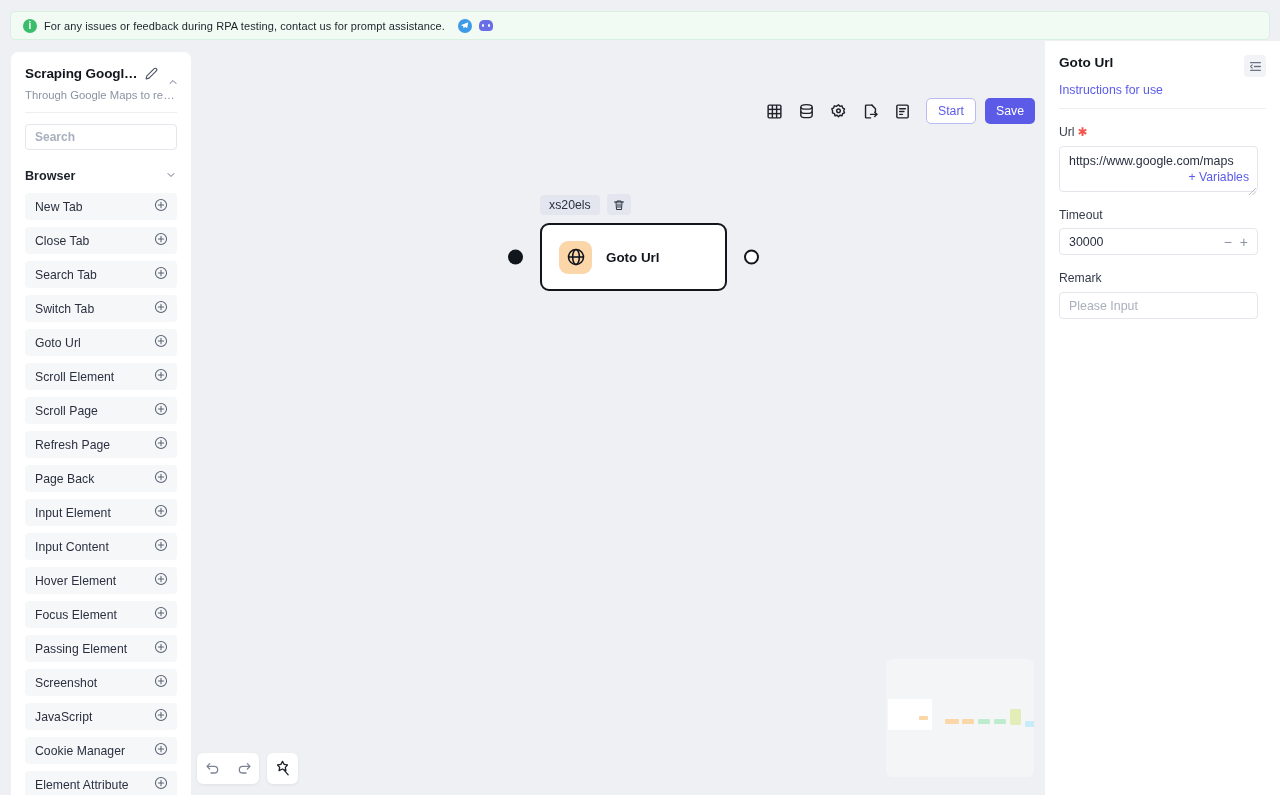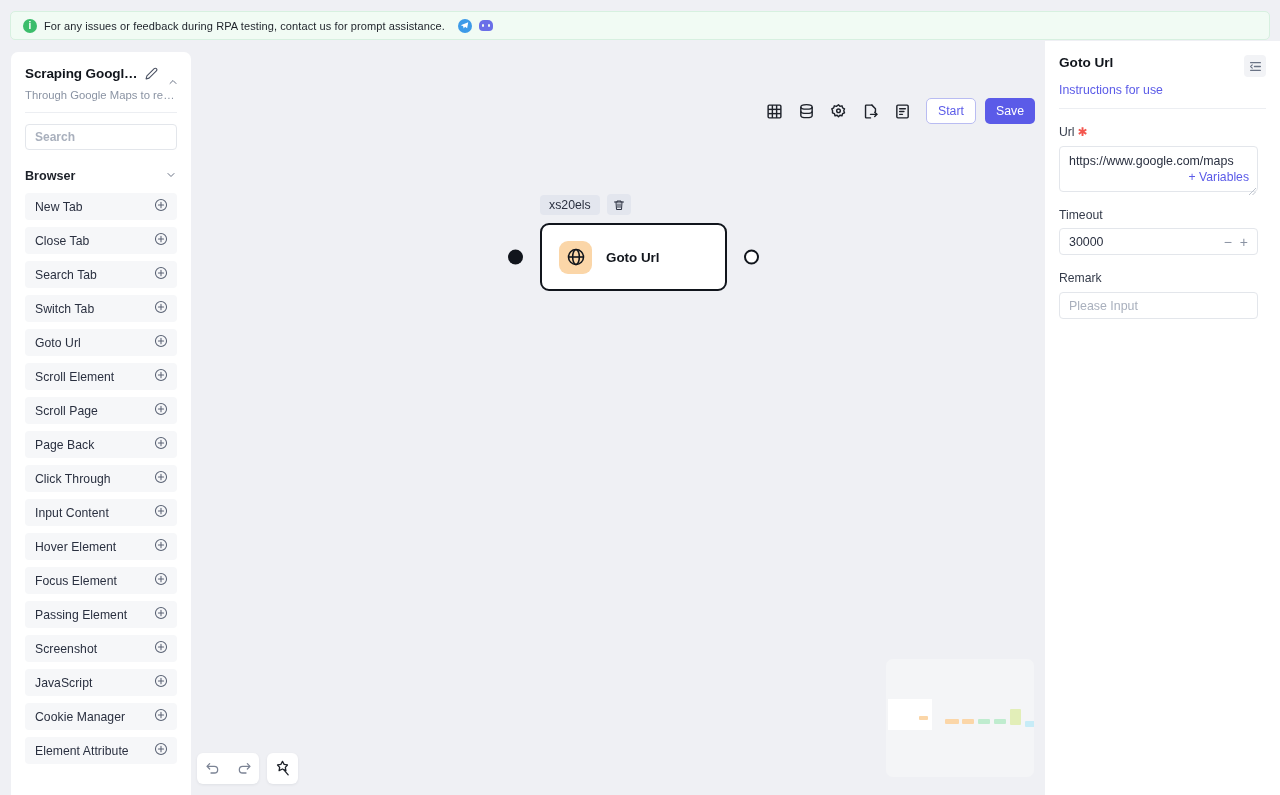--- a/index.html
+++ b/index.html
@@ -366,29 +366,37 @@
         </div>
         <div class="sb-item">
           <span class="sb-item-label">Scroll Page</span>
           <span class="plus-ic"><svg width="14" height="14" viewBox="0 0 24 24" fill="none" stroke="#5a6274" stroke-width="1.8" stroke-linecap="round">
               <circle cx="12" cy="12" r="9.5"></circle>
               <line x1="12" y1="7.5" x2="12" y2="16.5"></line>
               <line x1="7.5" y1="12" x2="16.5" y2="12"></line>
             </svg></span>
         </div>
         <div class="sb-item">
+          <span class="sb-item-label">Refresh Page</span>
+          <span class="plus-ic"><svg width="14" height="14" viewBox="0 0 24 24" fill="none" stroke="#5a6274" stroke-width="1.8" stroke-linecap="round">
+              <circle cx="12" cy="12" r="9.5"></circle>
+              <line x1="12" y1="7.5" x2="12" y2="16.5"></line>
+              <line x1="7.5" y1="12" x2="16.5" y2="12"></line>
+            </svg></span>
+        </div>
+        <div class="sb-item">
           <span class="sb-item-label">Page Back</span>
           <span class="plus-ic"><svg width="14" height="14" viewBox="0 0 24 24" fill="none" stroke="#5a6274" stroke-width="1.8" stroke-linecap="round">
               <circle cx="12" cy="12" r="9.5"></circle>
               <line x1="12" y1="7.5" x2="12" y2="16.5"></line>
               <line x1="7.5" y1="12" x2="16.5" y2="12"></line>
             </svg></span>
         </div>
         <div class="sb-item">
-          <span class="sb-item-label">Click Through</span>
+          <span class="sb-item-label">Input Element</span>
           <span class="plus-ic"><svg width="14" height="14" viewBox="0 0 24 24" fill="none" stroke="#5a6274" stroke-width="1.8" stroke-linecap="round">
               <circle cx="12" cy="12" r="9.5"></circle>
               <line x1="12" y1="7.5" x2="12" y2="16.5"></line>
               <line x1="7.5" y1="12" x2="16.5" y2="12"></line>
             </svg></span>
         </div>
         <div class="sb-item">
           <span class="sb-item-label">Input Content</span>
           <span class="plus-ic"><svg width="14" height="14" viewBox="0 0 24 24" fill="none" stroke="#5a6274" stroke-width="1.8" stroke-linecap="round">
               <circle cx="12" cy="12" r="9.5"></circle>

